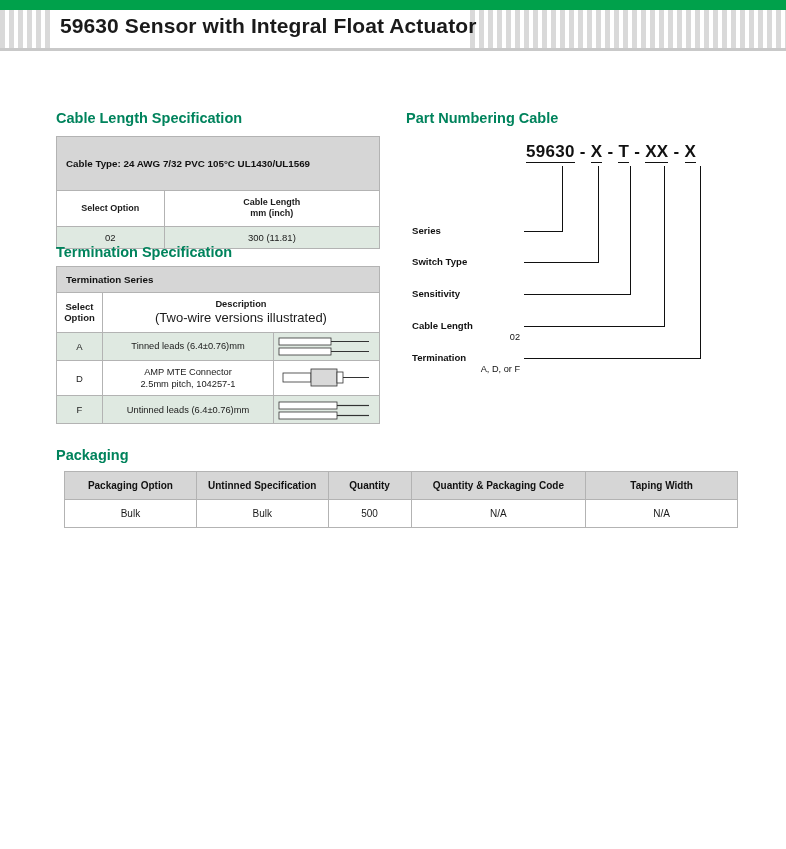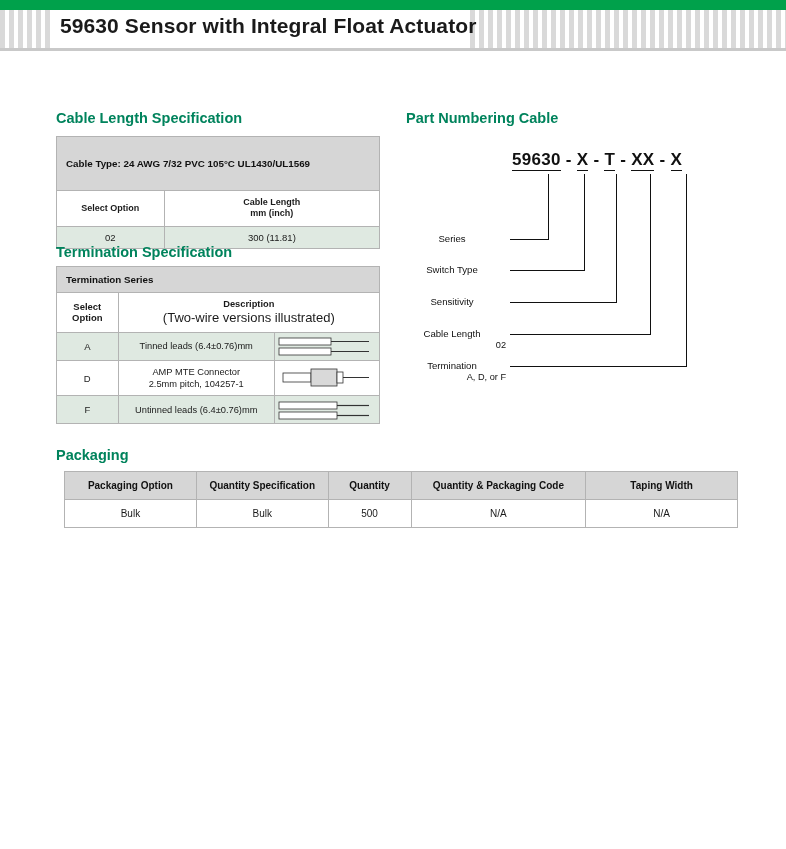--- a/index.html
+++ b/index.html
@@ -97,21 +97,21 @@
     text-align: left;
     padding: 7px 9px;
     font-weight: bold;
     font-size: 9.8px;
     color: #111;
   }
   #term-table .col-head td {
     background: #ffffff;
     font-weight: bold;
     font-size: 9px;
-    padding: 5px 15px;
+    padding: 5px 7px;
     line-height: 1.25;
   }
   #term-table td.opt { width: 46px; font-size: 9.5px; }
   #term-table td.desc { width: 172px; font-size: 9.3px; padding: 5px 12px; line-height: 1.3; }
   #term-table td.fig { width: 106px; height: 28px; padding: 0; }
   #term-table tr.shade td { background: #dfe9e1; }
   #term-table tr.plain td { background: #ffffff; }
 
   
   #pack-table { position: absolute; top: 471px; left: 64px; width: 674px; }
@@ -129,32 +129,32 @@
     padding: 8px 20px;
     border: 1px solid #b3b3b3;
   }
   #pack-table .col1 { width: 132px; }
   #pack-table .col2 { width: 132px; }
   #pack-table .col3 { width: 83px; margin-top: 16px; }
   #pack-table .col4 { width: 175px; }
   #pack-table .col5 { width: 152px; }
 
   
-  #pns { position: absolute; top: 136px; left: 398px; width: 340px; height: 270px; margin-top: 8px; }
+  #pns { position: absolute; top: 136px; left: 412px; width: 340px; height: 270px; }
   .pn-code {
     position: absolute; top: 6px; left: 114px;
     font-size: 17px; font-weight: bold; color: #111;
     white-space: nowrap;
     letter-spacing: 0.3px;
   }
   .pn-code span.u { border-bottom: 1.5px solid #111; padding-bottom: 1px; }
   .pn-label {
     position: absolute;
-    font-size: 9.6px; font-weight: normal; color: #111;
-    text-align: center;
+    font-size: 9.6px; font-weight: bold; color: #111;
+    text-align: left;
     white-space: nowrap;
   }
   .pn-sub {
     position: absolute;
     font-size: 9.2px; color: #111;
     text-align: center;
     white-space: nowrap;
   }
   .pn-line-h {
     position: absolute; height: 1px; background: #111;
@@ -296,21 +296,21 @@
     <div class="pn-label" style="top:216px; left:0; width:108px;">Termination</div>
     <div class="pn-sub" style="top:228px; left:0; width:108px; text-align:right;">A, D, or F</div>
   </div>
 
   <div class="sec-heading" style="top:447px; left:56px;">Packaging</div>
 
   <table class="spec" id="pack-table">
     <tbody>
         <tr>
       <th class="col1">Packaging Option</th>
-      <th class="col2">Quantity Specification</th>
+      <th class="col2">Untinned Specification</th>
       <th class="col3">Quantity</th>
       <th class="col4">Quantity &amp; Packaging Code</th>
       <th class="col5">Taping Width</th>
     </tr>
     <tr>
       <td class="col1">Bulk</td>
       <td class="col2">Bulk</td>
       <td class="col3">500</td>
       <td class="col4">N/A</td>
       <td class="col5">N/A</td>

